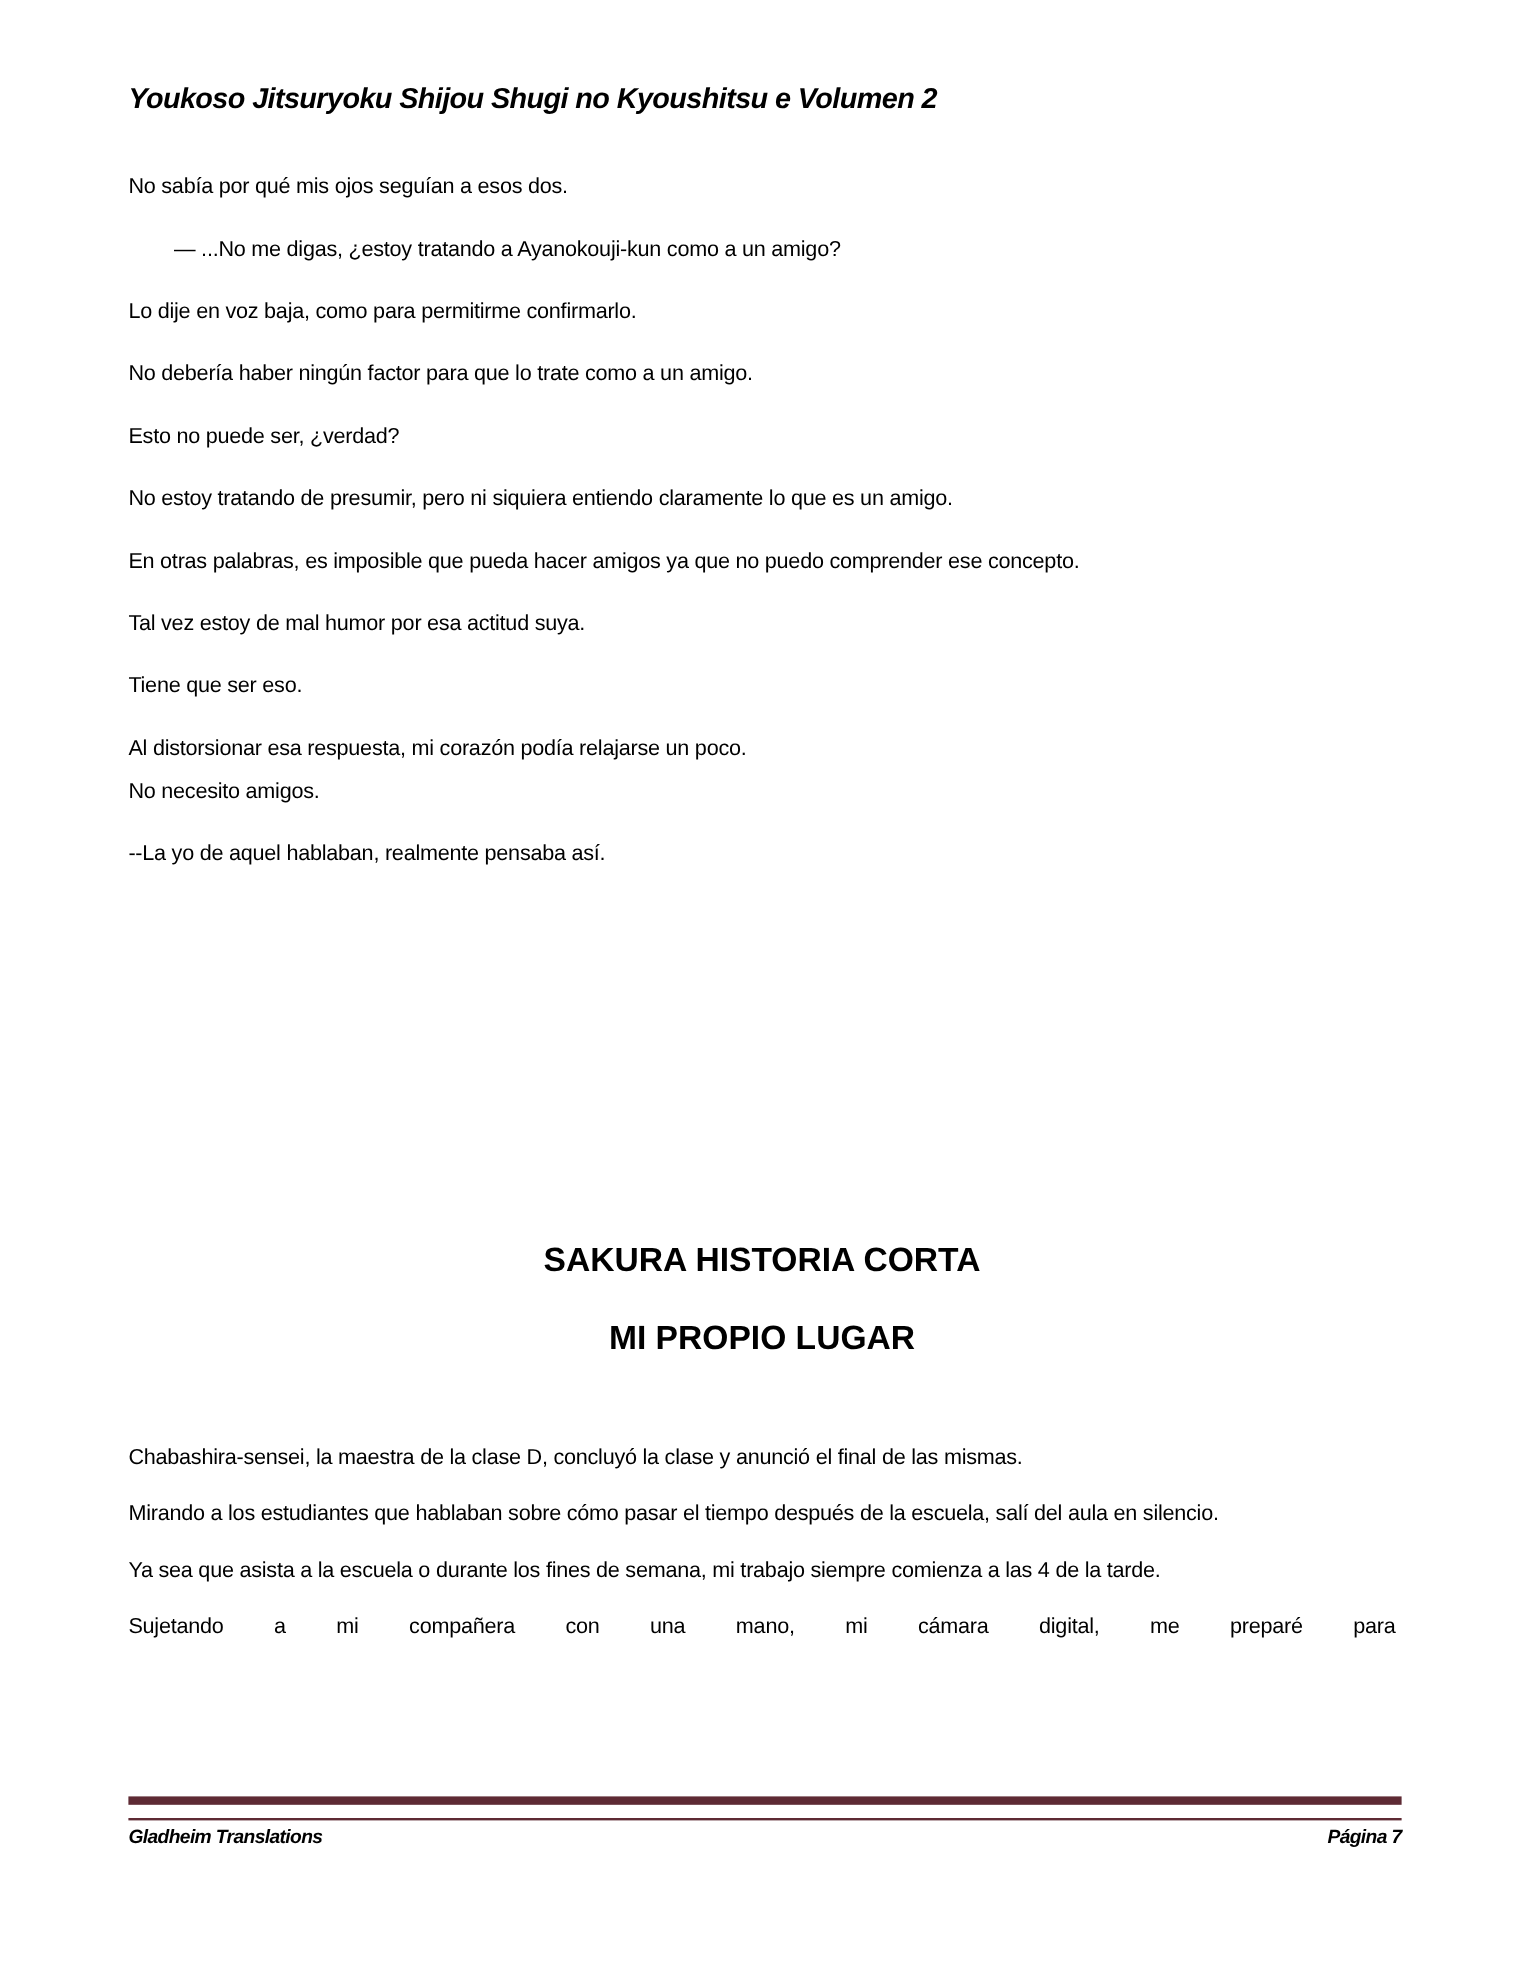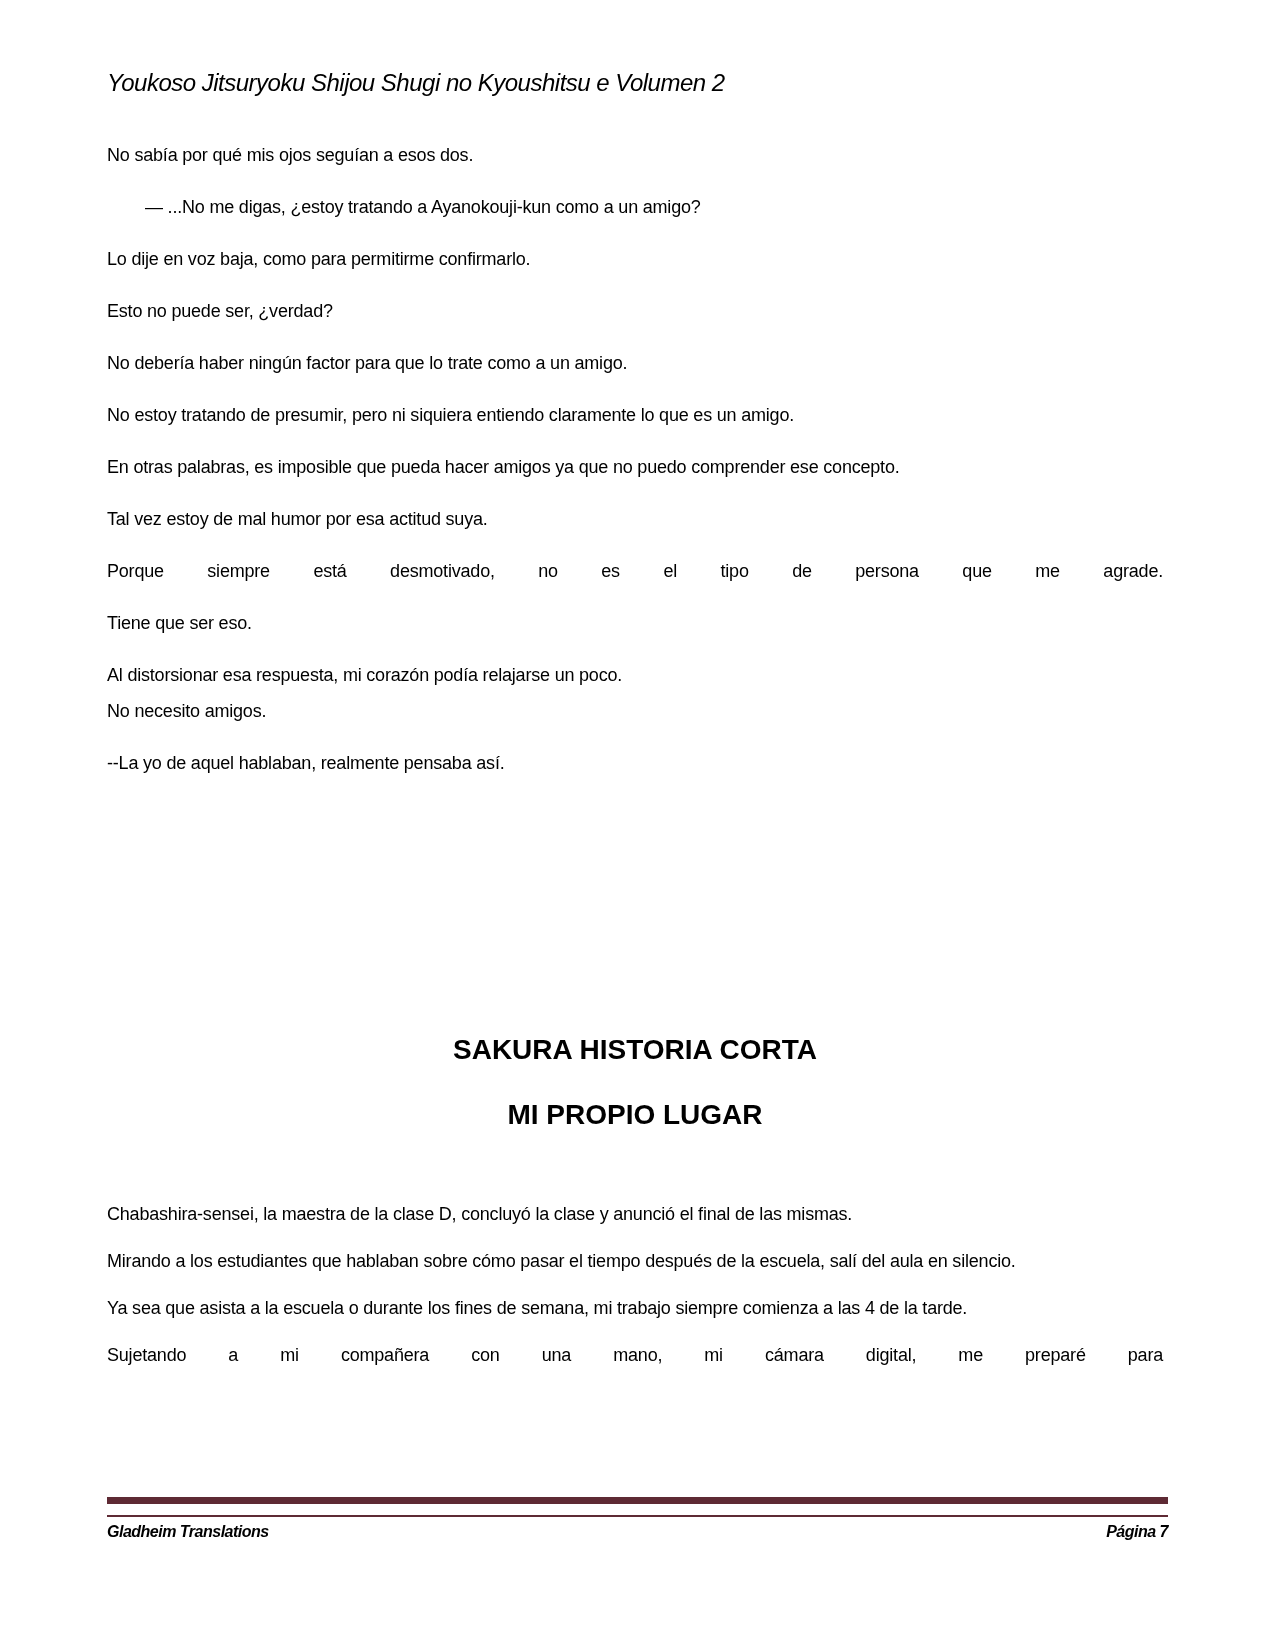--- a/index.html
+++ b/index.html
@@ -14,21 +14,21 @@
   }
 
   
   .doc-header {
     position: absolute;
     left: 107px;
     top: 66px;
     width: 1056px;
     font-family: "Liberation Sans", sans-serif;
     font-size: 24px;
-    font-weight: normal;
+    font-weight: bold;
     font-style: italic;
     letter-spacing: -0.5px;
     line-height: 34px;
     white-space: nowrap;
   }
 
   
   .content-top {
     position: absolute;
     left: 107px;
@@ -107,26 +107,25 @@
 
 <div class="page">
 
   <div class="doc-header">Youkoso Jitsuryoku Shijou Shugi no Kyoushitsu e Volumen 2</div>
 
   <div class="content-top">
 
   <p>No sabía por qué mis ojos seguían a esos dos.</p>
       <p class="indent">— ...No me digas, ¿estoy tratando a Ayanokouji-kun como a un amigo?</p>
       <p>Lo dije en voz baja, como para permitirme confirmarlo.</p>
+      <p>No debería haber ningún factor para que lo trate como a un amigo.</p>
       <p>Esto no puede ser, ¿verdad?</p>
-      <p>No debería haber ningún factor para que lo trate como a un amigo.</p>
       <p class="justify">No estoy tratando de presumir, pero ni siquiera entiendo claramente lo que es un amigo.</p>
       <p class="justify">En otras palabras, es imposible que pueda hacer amigos ya que no puedo comprender ese concepto.</p>
       <p>Tal vez estoy de mal humor por esa actitud suya.</p>
-      <p class="justify-full">Porque siempre está desmotivado, no es el tipo de persona que me agrade.</p>
       <p>Tiene que ser eso.</p>
       <p>Al distorsionar esa respuesta, mi corazón podía relajarse un poco.
 No necesito amigos.</p>
       <p>--La yo de aquel hablaban, realmente pensaba así.</p>
     </div>
 
   <div class="section-title">SAKURA HISTORIA CORTA</div>
 
   <div class="section-subtitle">MI PROPIO LUGAR</div>
 

